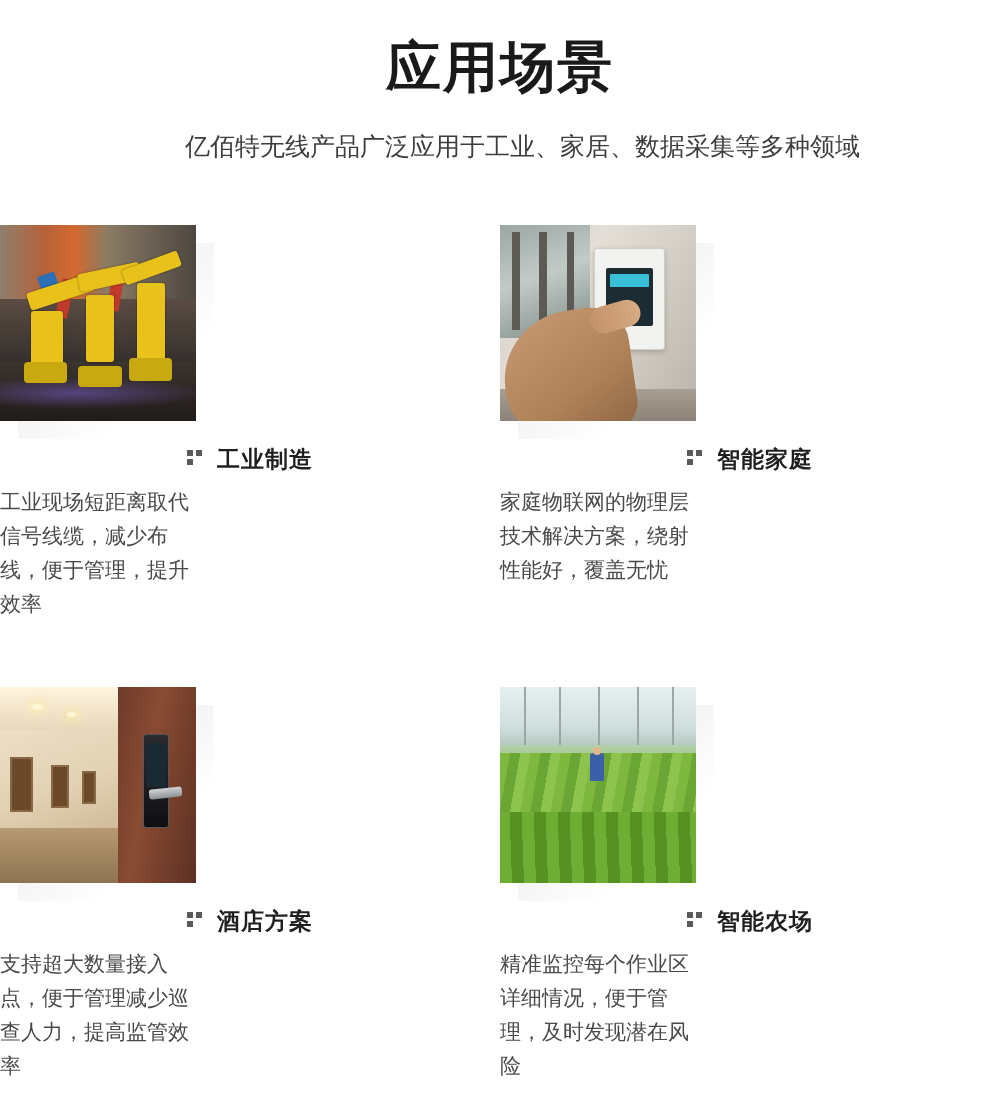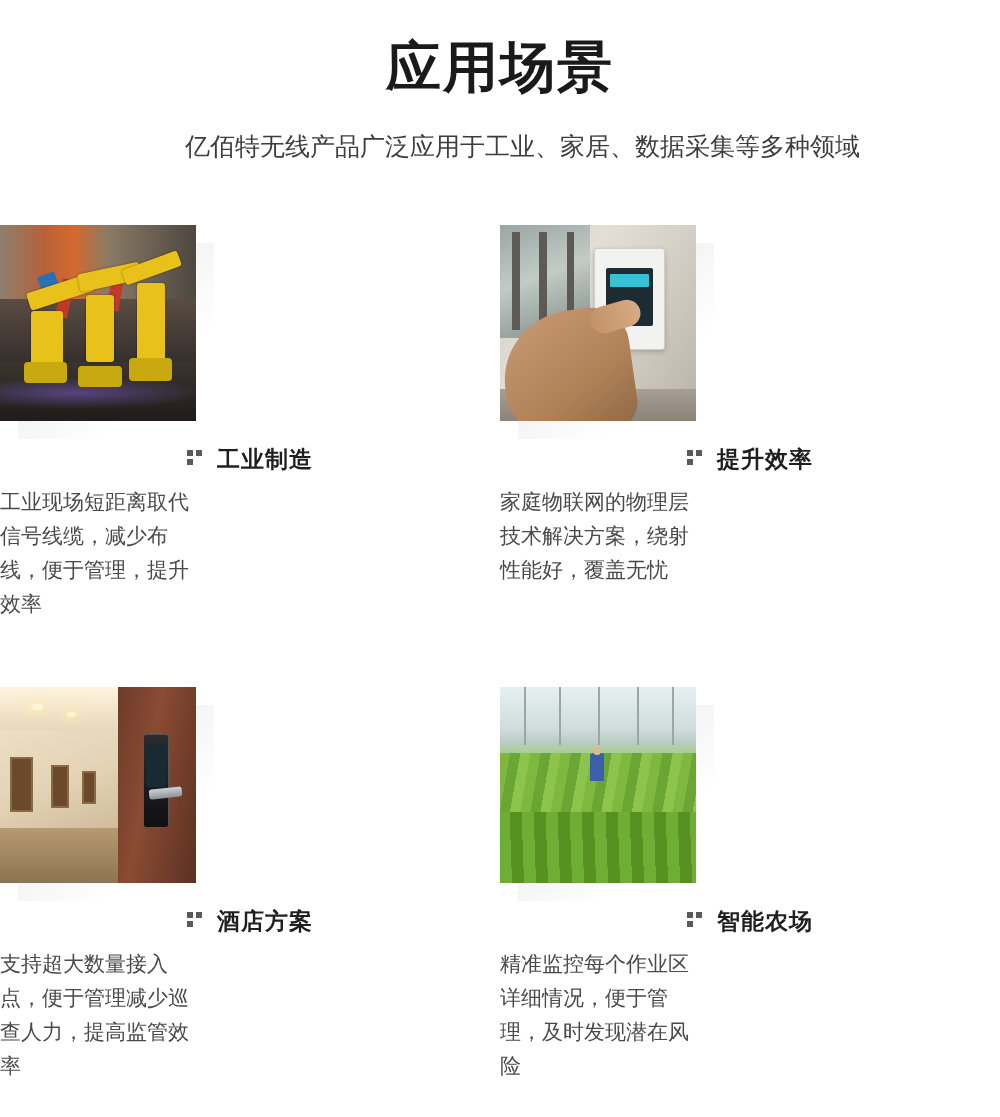--- a/index.html
+++ b/index.html
@@ -267,21 +267,21 @@
             <div class="finger"></div>
           </div>
         </div>
       </div>
       <div class="cap-row">
         <span class="dot-icon">
             <i></i>
             <i></i>
             <i></i>
           </span>
-        <span class="cap-title">提升效率</span>
+        <span class="cap-title">智能家庭</span>
       </div>
       <div class="cap-desc">家庭物联网的物理层技术解决方案，绕射性能好，覆盖无忧</div>
     </div>
 
     <div class="cell">
       <div class="thumb-wrap">
         <div class="thumb">
           <div class="photo photo-hotel">
             <div class="corridor"></div>
             <div class="ceil"></div>

